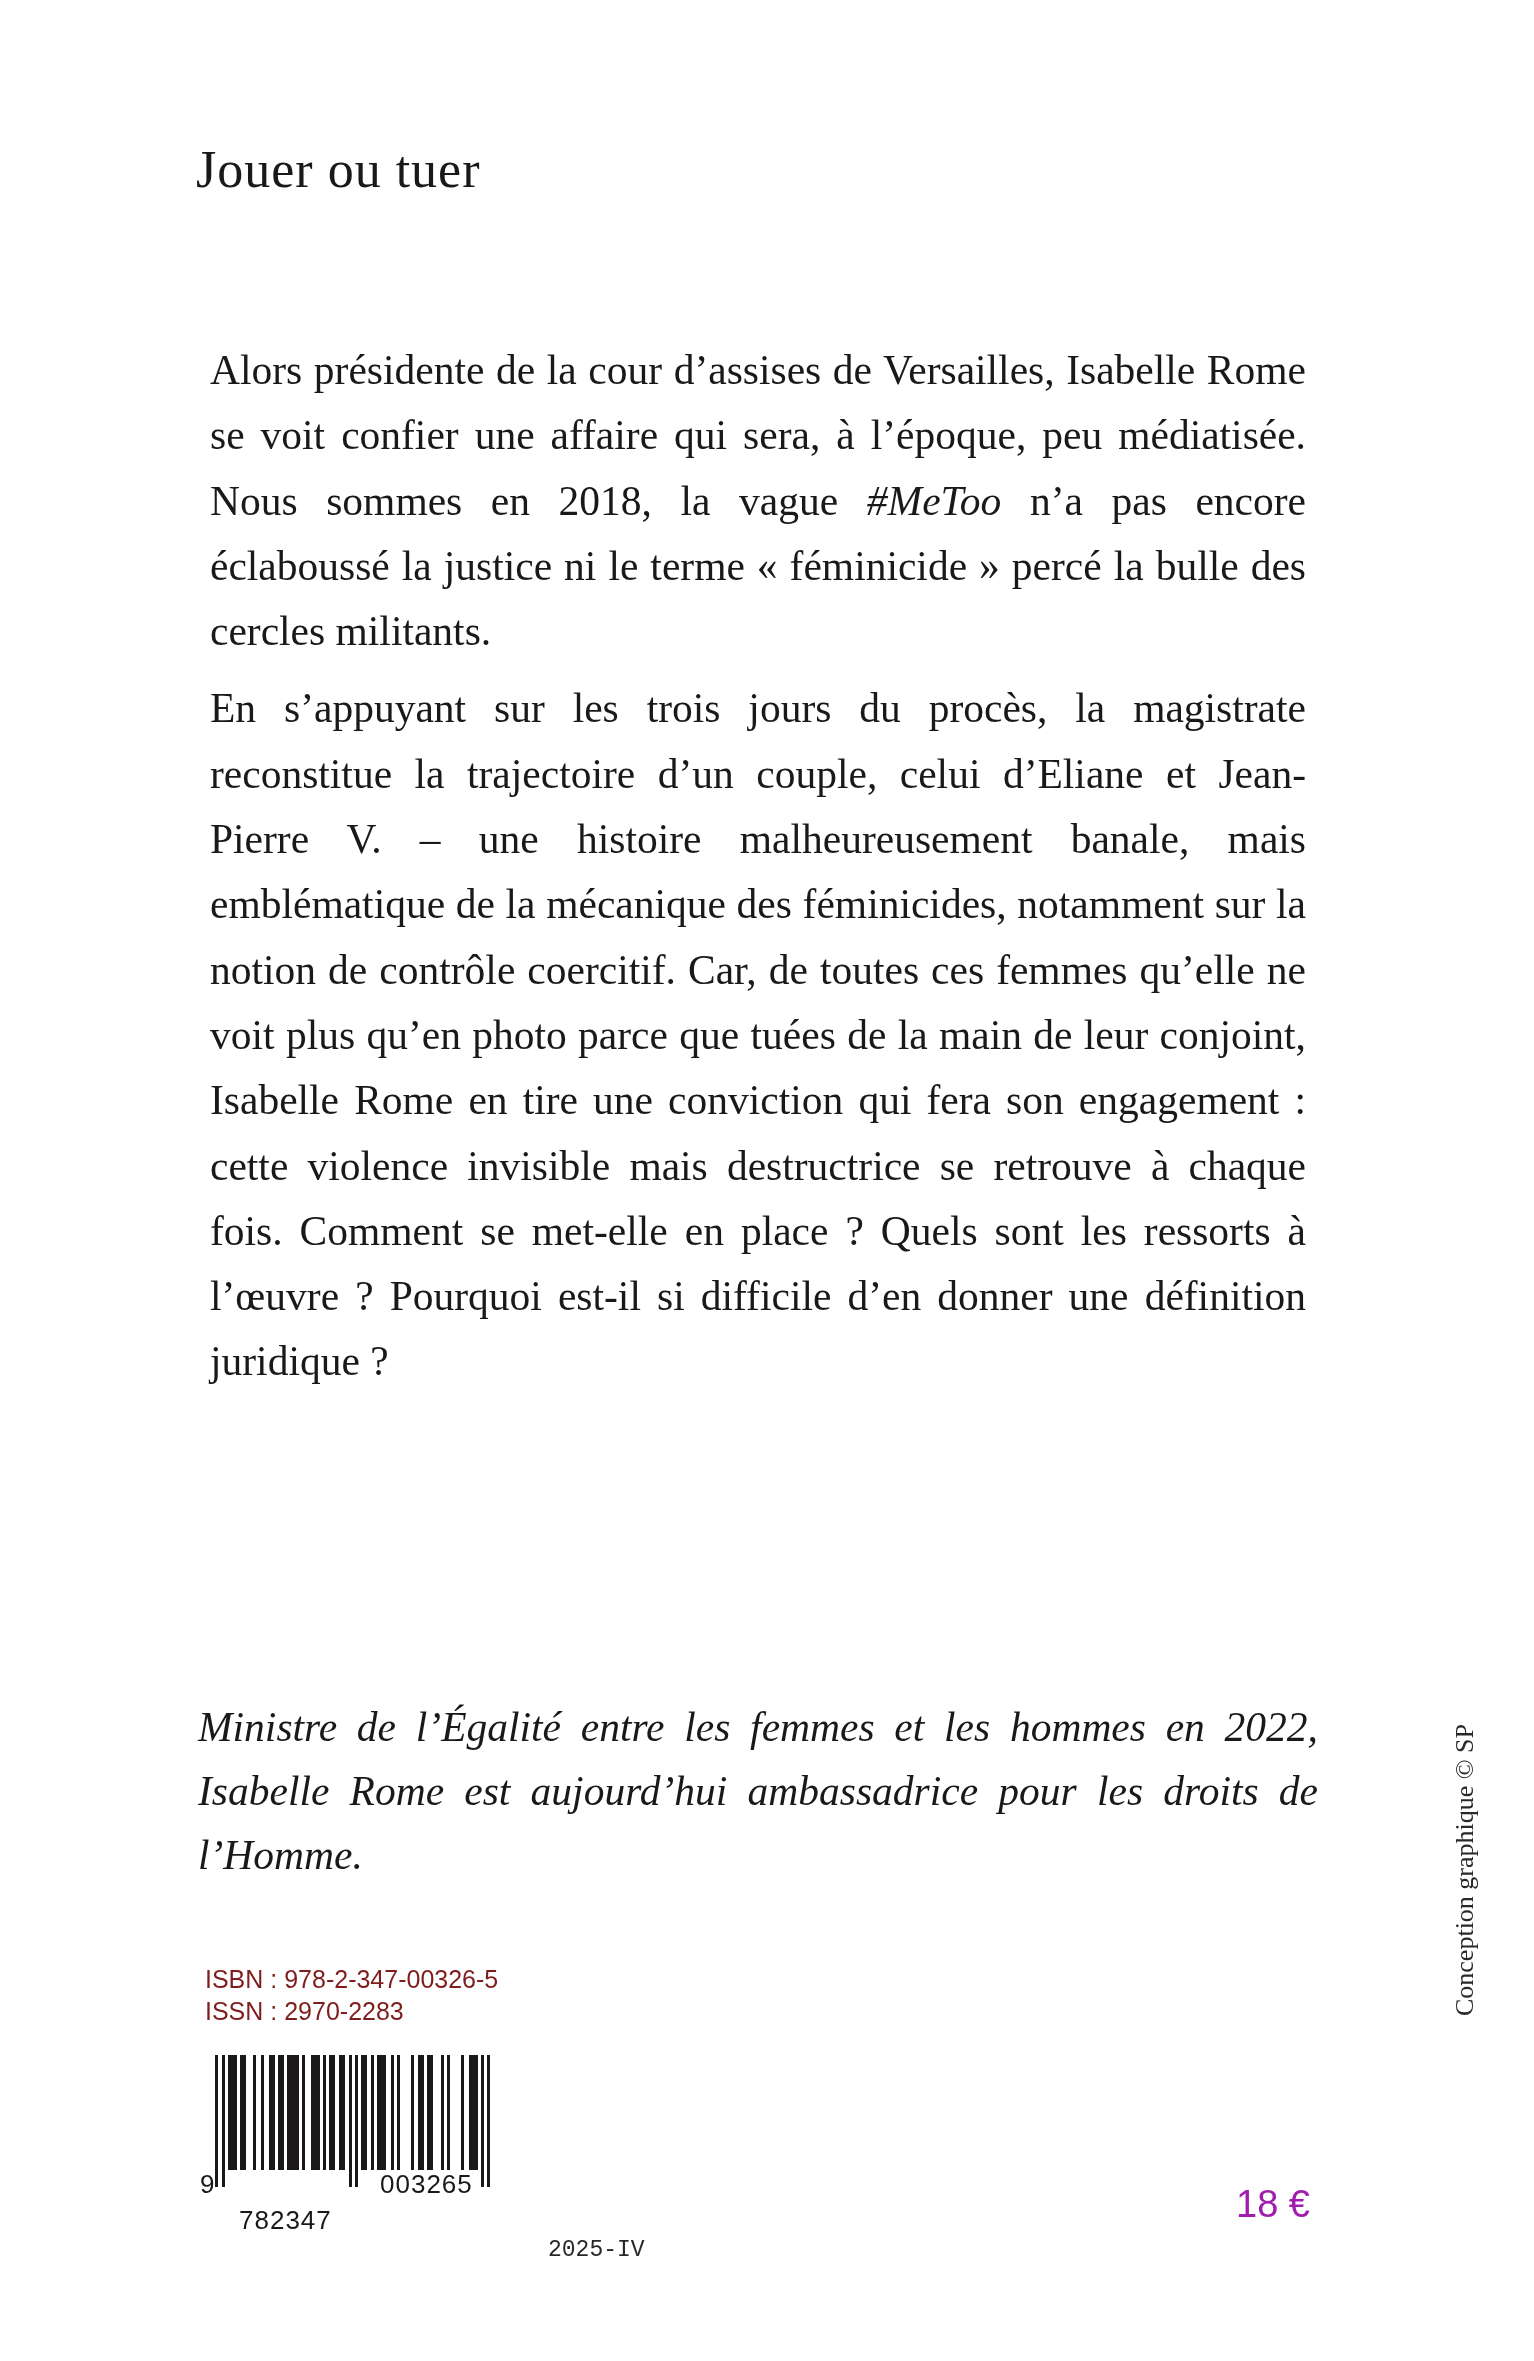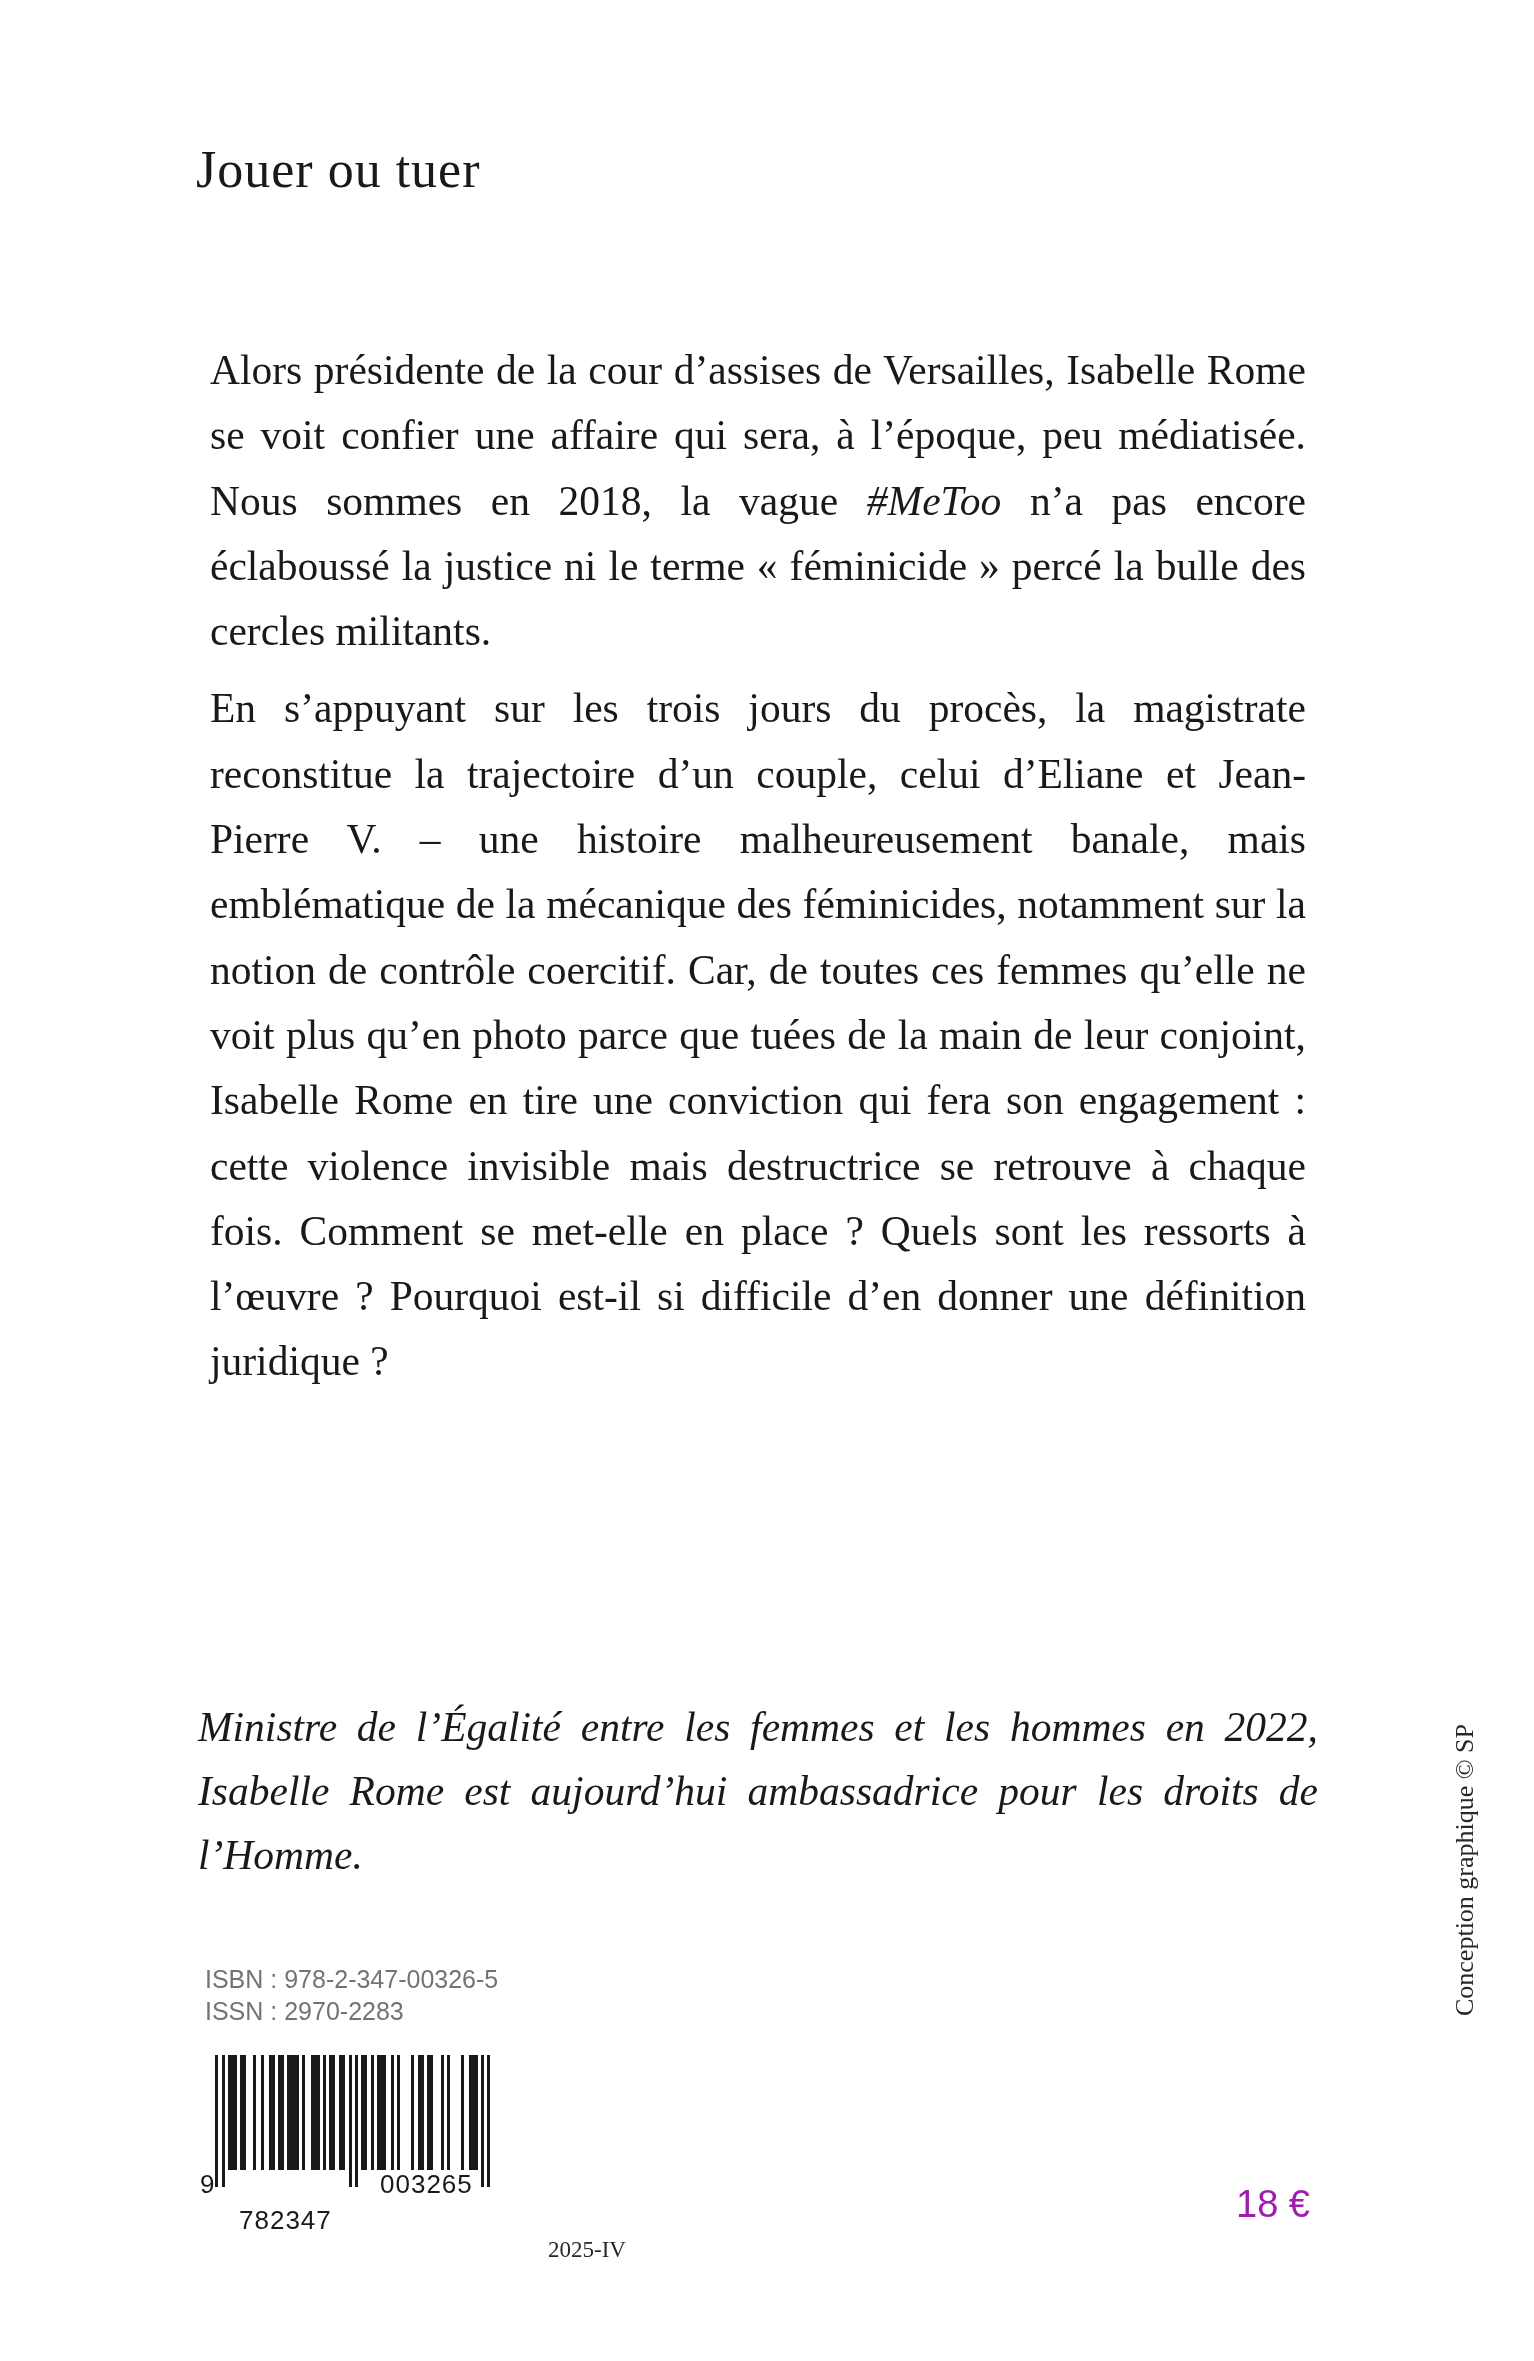--- a/index.html
+++ b/index.html
@@ -32,33 +32,33 @@
       position: absolute; left: 1465px; top: 1870px;
       transform: translate(-50%, -50%) rotate(-90deg);
       transform-origin: center center;
       white-space: nowrap;
       font-family: "Liberation Serif", "DejaVu Serif", serif;
       font-size: 26px; color: #2a2827;
     }
     .isbn-block {
       position: absolute; left: 205px; top: 1963px;
       font-family: "Liberation Sans", "DejaVu Sans", sans-serif;
-      font-size: 25px; line-height: 32px; color: #737373;
+      font-size: 25px; line-height: 32px; color: #7f1d1d;
     }
     .barcode {
       position: absolute; left: 215px; top: 2055px; width: 330px; height: 135px;
     }
     .barcode-digits {
       position: absolute; top: 2170px;
       font-family: "Liberation Sans", "DejaVu Sans", sans-serif;
       font-size: 26px; color: #1b1918; background: #fff; line-height: 28px;
     }
     .edition {
       position: absolute; left: 548px; top: 2237px;
-      font-family: Liberation Serif, serif;
+      font-family: Liberation Mono, monospace;
       font-size: 23px; color: #2a2827;
     }
     .price {
       position: absolute; left: 1236px; top: 2183px;
       font-family: "Liberation Sans", "DejaVu Sans", sans-serif;
       font-size: 38px; color: #a21caf;
     }
   </style>
 </head>
 <body>

